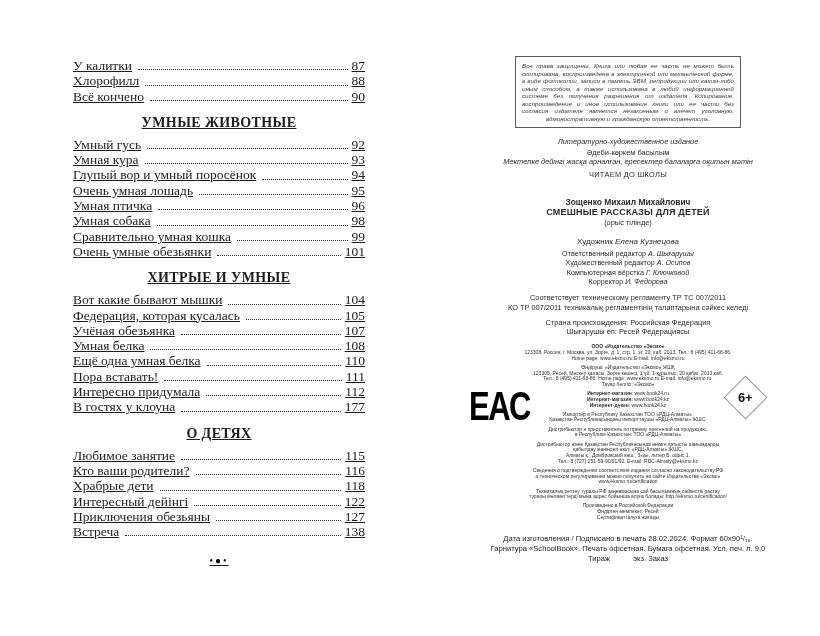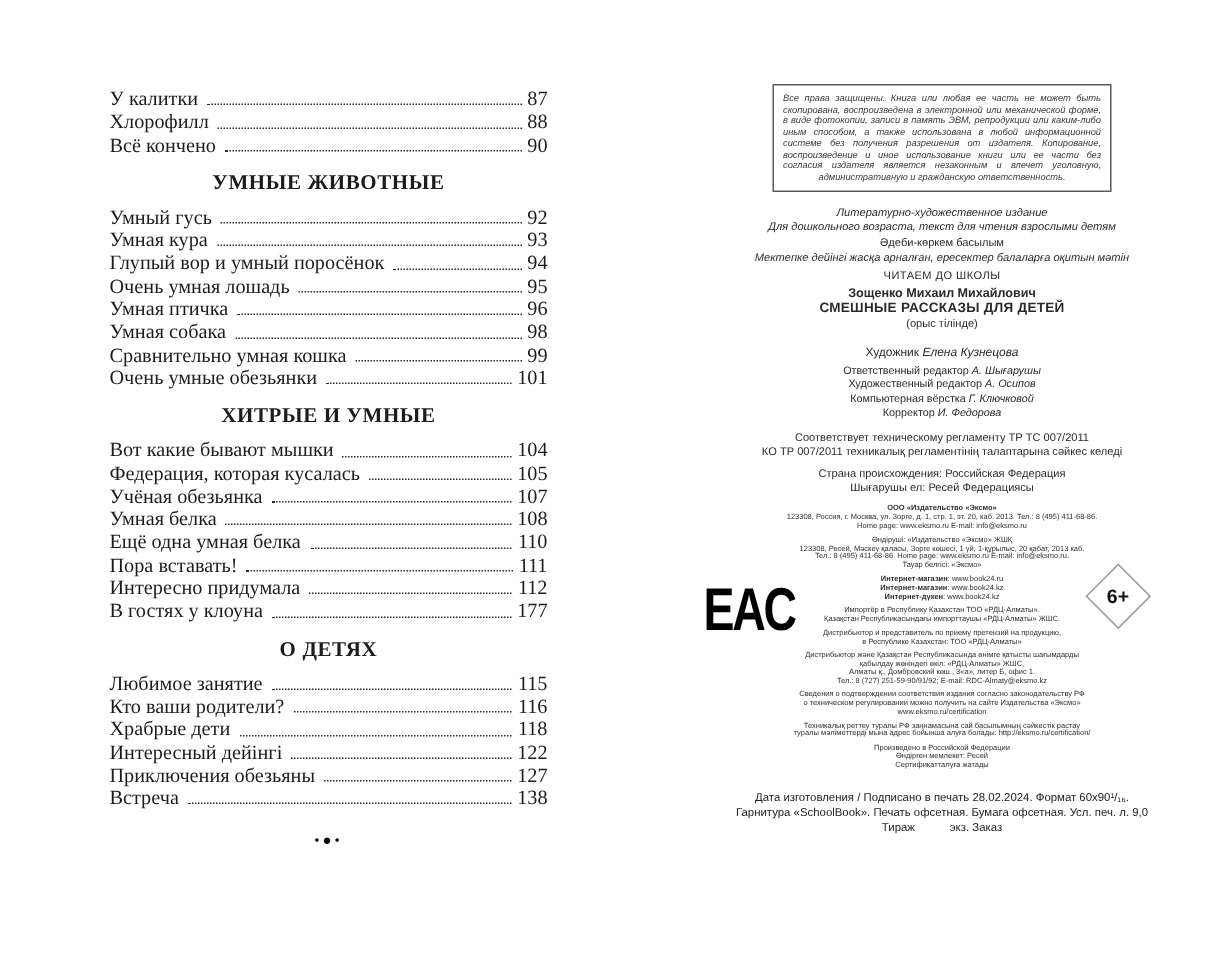--- a/index.html
+++ b/index.html
@@ -7,21 +7,21 @@
     width:820px; height:636px; position:relative;
     background:#ffffff; color:#141414;
     font-family:"Liberation Sans", sans-serif;
     overflow:hidden;
   }
 
   
   .left-page {
     position:absolute; left:73px; top:58px; width:292px;
     font-family:"Liberation Serif", serif;
-    font-size:13.5px; color:#1c1c1c;
+    font-size:13.5px; color:#1c1c1c;text-decoration:underline;
   }
   .toc-row { display:flex; align-items:baseline; line-height:15.3px; white-space:nowrap; }
   .toc-title { flex:0 0 auto; }
   .toc-leader { flex:1 1 auto; margin:0 4px 0 6px; border-bottom:1.6px dotted #2a2a2a; align-self:flex-end; margin-bottom:3px; }
   .toc-page { flex:0 0 auto; }
   .toc-heading { text-align:center; font-weight:bold; font-size:14px; letter-spacing:.4px; margin:11px 0 7px; line-height:15px; }
   .ornament { text-align:center; margin-top:16px; font-size:10px; letter-spacing:2px; color:#000; }
 
   
   .right-page {
@@ -30,21 +30,21 @@
   }
   .copy-box {
     width:212px; margin:0 auto 9px; border:1px solid #5a5a5a;
     padding:5px 6px; font-size:6.2px; line-height:7.5px;
     font-style:italic; text-align:justify; text-align-last:center; color:#3a3a3a;
   }
   .it { font-style:italic; }
   .ed-line { line-height:9.2px; }
   .kz-type { margin-top:2px; }
   .series-line { margin-top:3px; letter-spacing:.3px; }
-  .author-line { margin-top:2px; font-weight:bold; font-size:8.4px; line-height:10px; }
+  .author-line { margin-top:18px; font-weight:bold; font-size:8.4px; line-height:10px; }
   .title-line { font-weight:bold; font-size:9px; line-height:11px; letter-spacing:.2px; }
   .lang-line { font-size:7.4px; line-height:9px; }
   .artist-line { margin-top:10px; font-size:8px; line-height:10px; }
   .credit-line { font-size:7.2px; line-height:9.4px; }
   .credits { margin-top:2px; }
   .compliance { margin-top:7px; }
   .origin { margin-top:6px; }
   .imprint { margin-top:8px; font-size:5px; line-height:5.7px; color:#2f2f2f; }
   .fp-line.gap { margin-top:3.5px; }
   .fp-line b { font-weight:bold; }
@@ -236,21 +236,20 @@
     </div>
 
   <div class="ornament">•●•</div>
 </div>
 
 <div class="right-page">
 
   <div class="copy-box">Все права защищены. Книга или любая ее часть не может быть скопирована, воспроизведена в электронной или механической форме, в виде фотокопии, записи в память ЭВМ, репродукции или каким-либо иным способом, а также использована в любой информационной системе без получения разрешения от издателя. Копирование, воспроизведение и иное использование книги или ее части без согласия издателя является незаконным и влечет уголовную, административную и гражданскую ответственность.</div>
 
   <div class="ed-line it">Литературно-художественное издание</div>
-  <div class="ed-line it">Для дошкольного возраста, текст для чтения взрослыми детям</div>
   <div class="ed-line kz-type">Әдеби-көркем басылым</div>
   <div class="ed-line it">Мектепке дейінгі жасқа арналған, ересектер балаларға оқитын мәтін</div>
   <div class="ed-line series-line">ЧИТАЕМ ДО ШКОЛЫ</div>
 
   <div class="author-line">Зощенко Михаил Михайлович</div>
   <div class="title-line">СМЕШНЫЕ РАССКАЗЫ ДЛЯ ДЕТЕЙ</div>
   <div class="lang-line">(орыс тілінде)</div>
 
   <div class="artist-line">
     <span>Художник</span>

